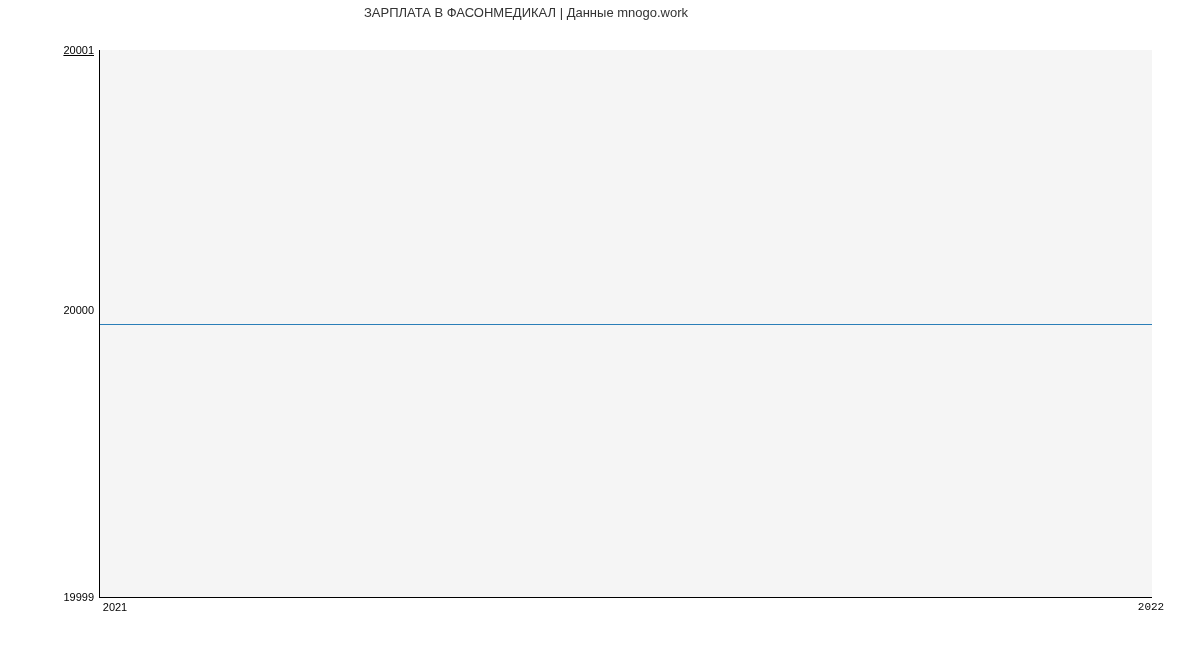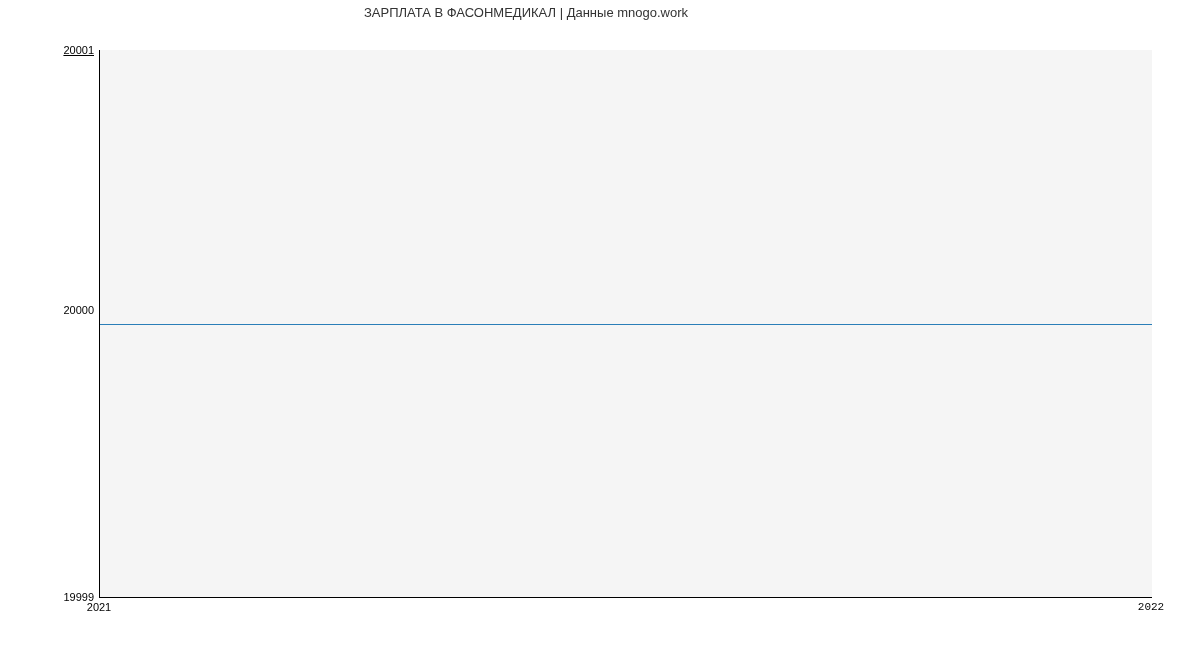--- a/index.html
+++ b/index.html
@@ -70,15 +70,15 @@
   <div class="title">ЗАРПЛАТА В ФАСОНМЕДИКАЛ | Данные mnogo.work</div>
 
   <div class="plot-area">
     <div class="series-line" style="top:50%;"></div>
   </div>
 
   <div class="y-tick" style="top:50px;text-decoration:underline;">20001</div>
   <div class="y-tick" style="top:310px;">20000</div>
   <div class="y-tick" style="top:597px;">19999</div>
 
-  <div class="x-tick" style="left:99px;">2021</div>
+  <div class="x-tick" style="left:115px;">2021</div>
   <div class="x-tick" style="left:1151px;font-family:Liberation Mono, monospace;">2022</div>
 </div>
 
 </body></html>

